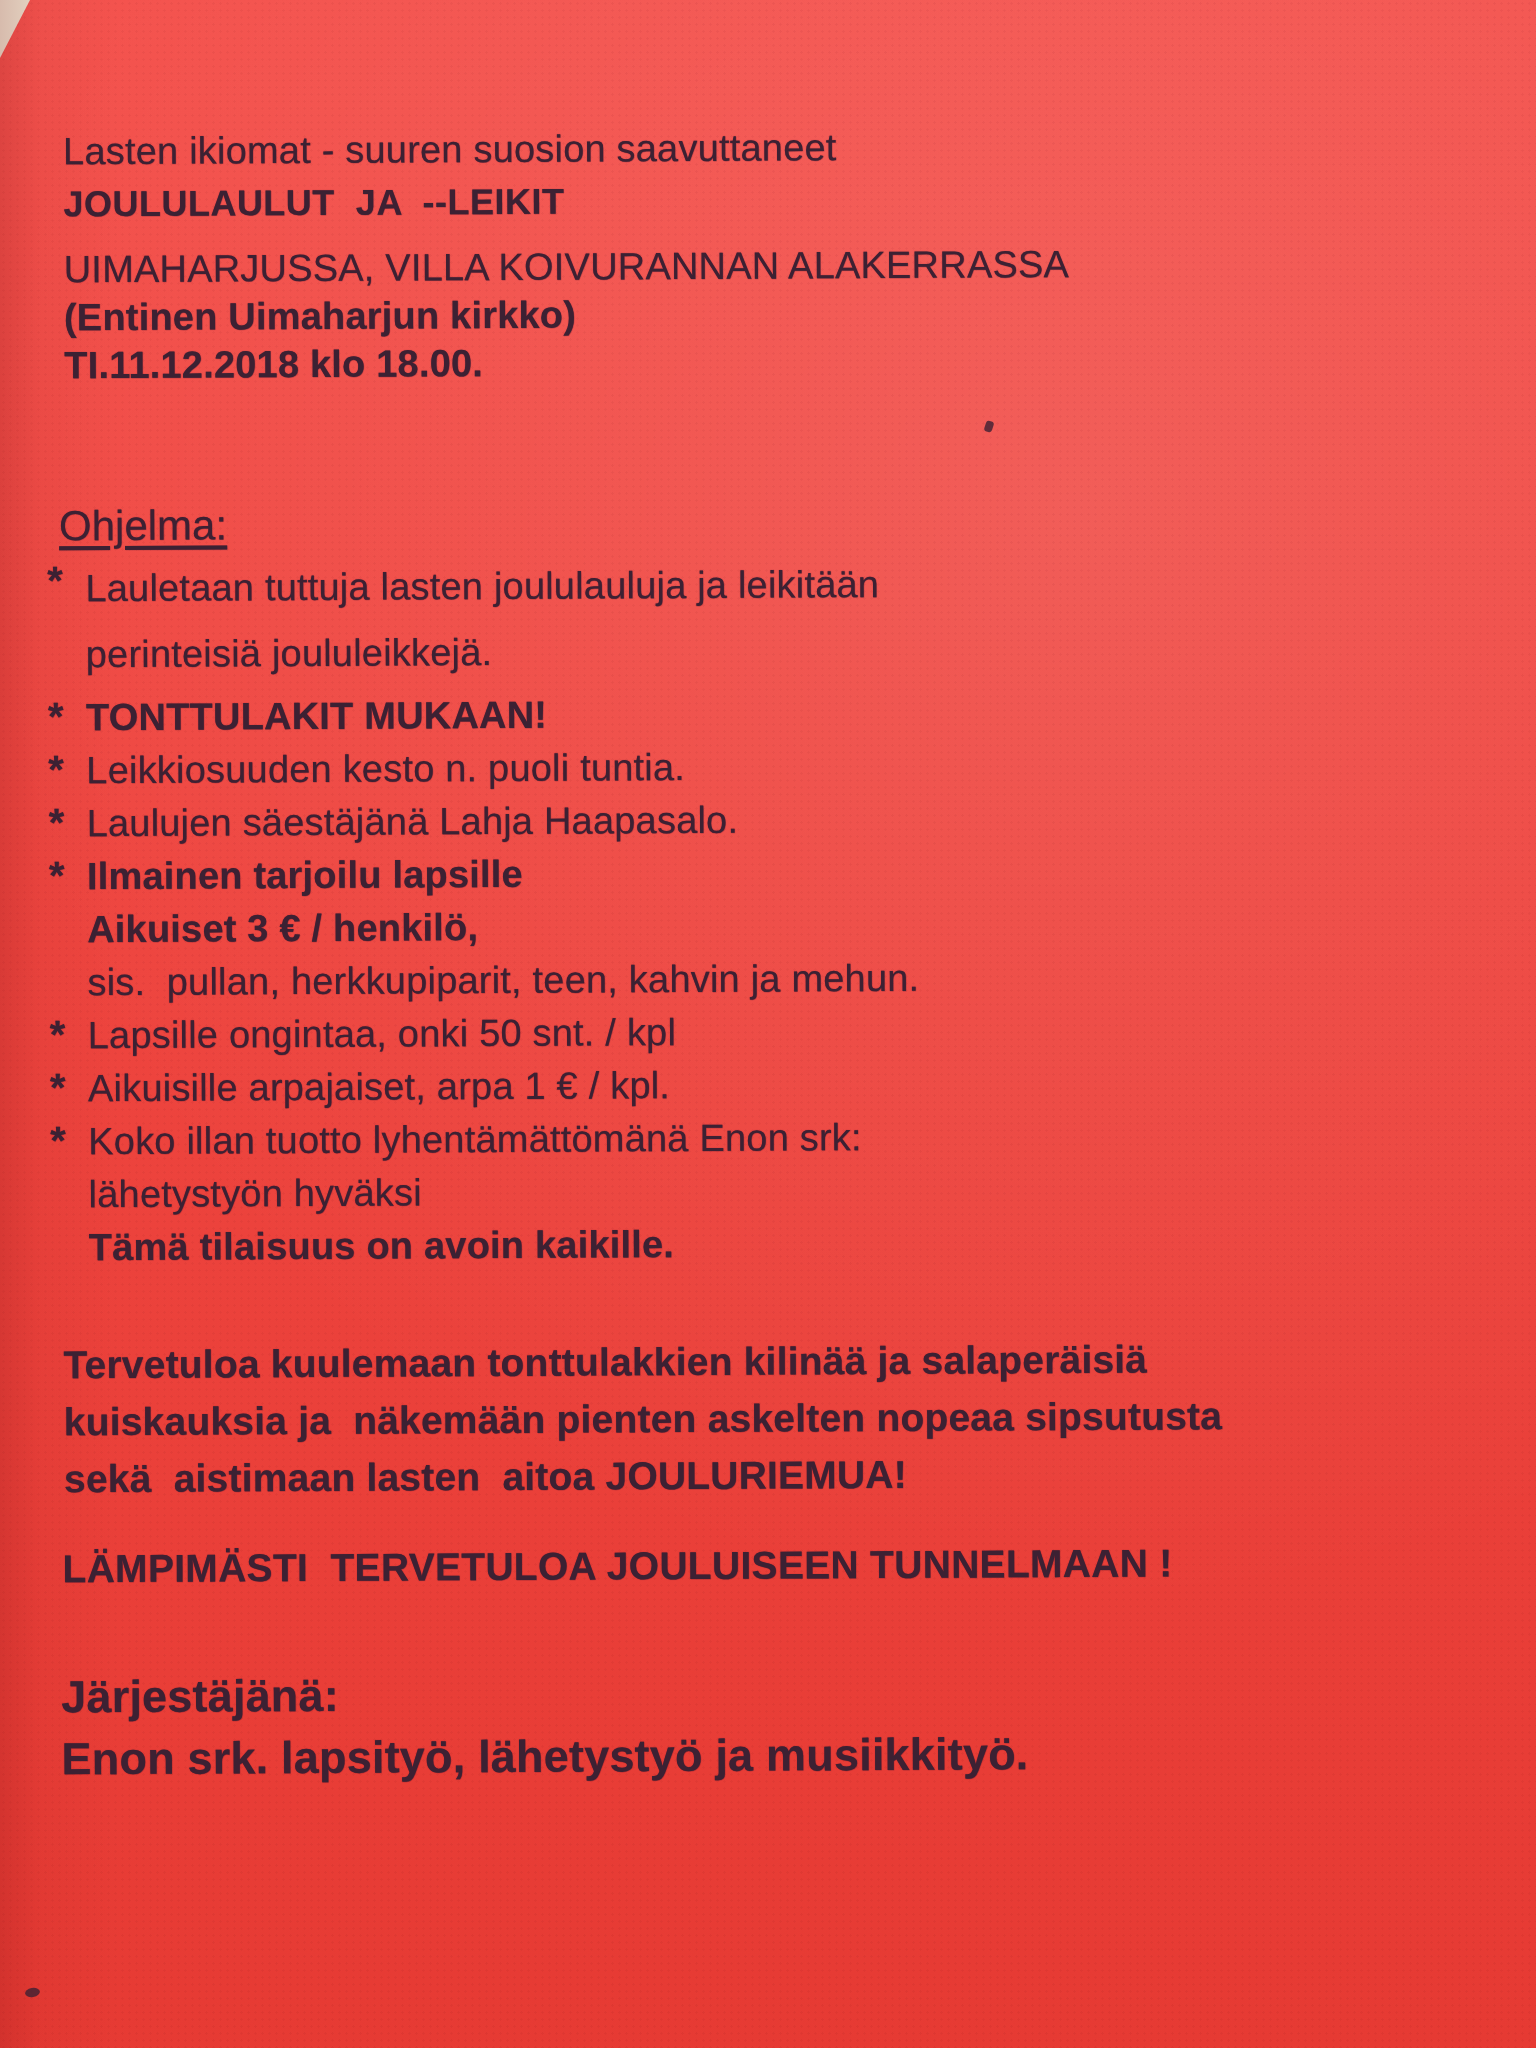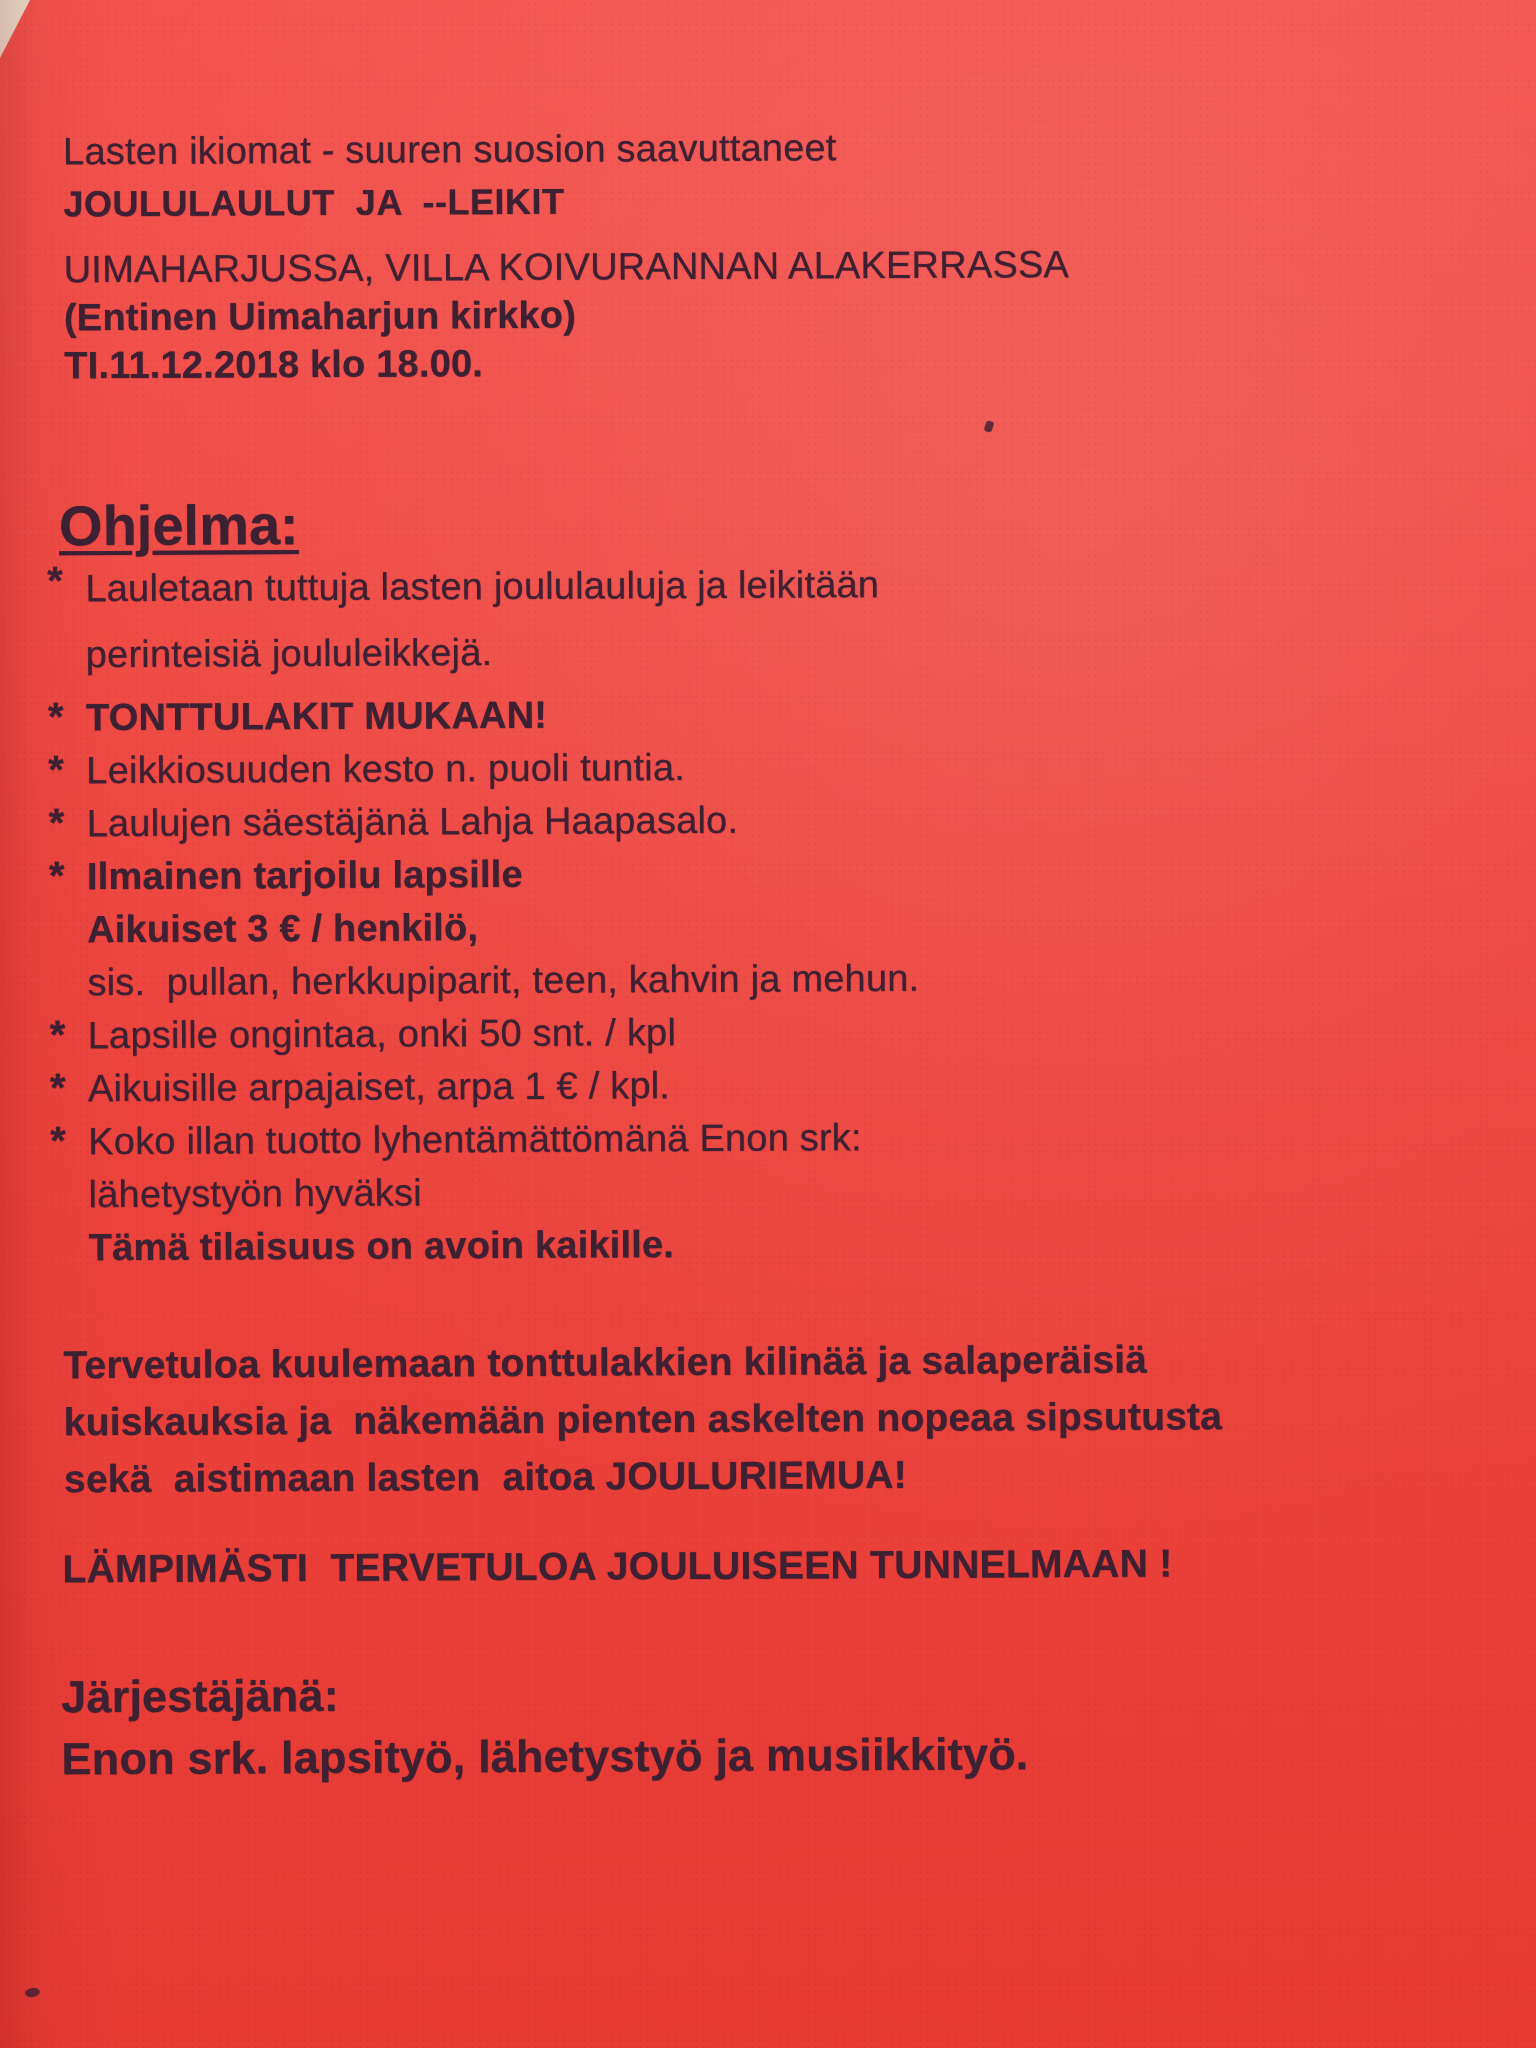--- a/index.html
+++ b/index.html
@@ -47,21 +47,21 @@
   .b{font-weight:700;}
 
   .intro-block{margin:122px 0 0 66px;}
   .intro-line{font-size:38px;line-height:52px;}
   .flyer-title{font-size:36px;line-height:54px;font-weight:700;letter-spacing:0.5px;}
 
   .venue-block{margin:14px 0 0 66px;font-size:38px;line-height:48px;}
 
   .program-heading{
     margin:110px 12px 0 60px;
-    font-size:56px;line-height:54px;font-weight:700;
+    font-size:42px;line-height:54px;font-weight:400;
     display:inline-block;
     text-decoration:underline;
     text-decoration-thickness:3.5px;
     text-underline-offset:6px;
   }
   .bullets{margin-top:2px;}
   .bullet-row{display:flex;align-items:flex-start;padding-left:48px;}
   .ast{
     width:38px;flex:0 0 38px;
     font-size:40px;line-height:50px;font-weight:700;

